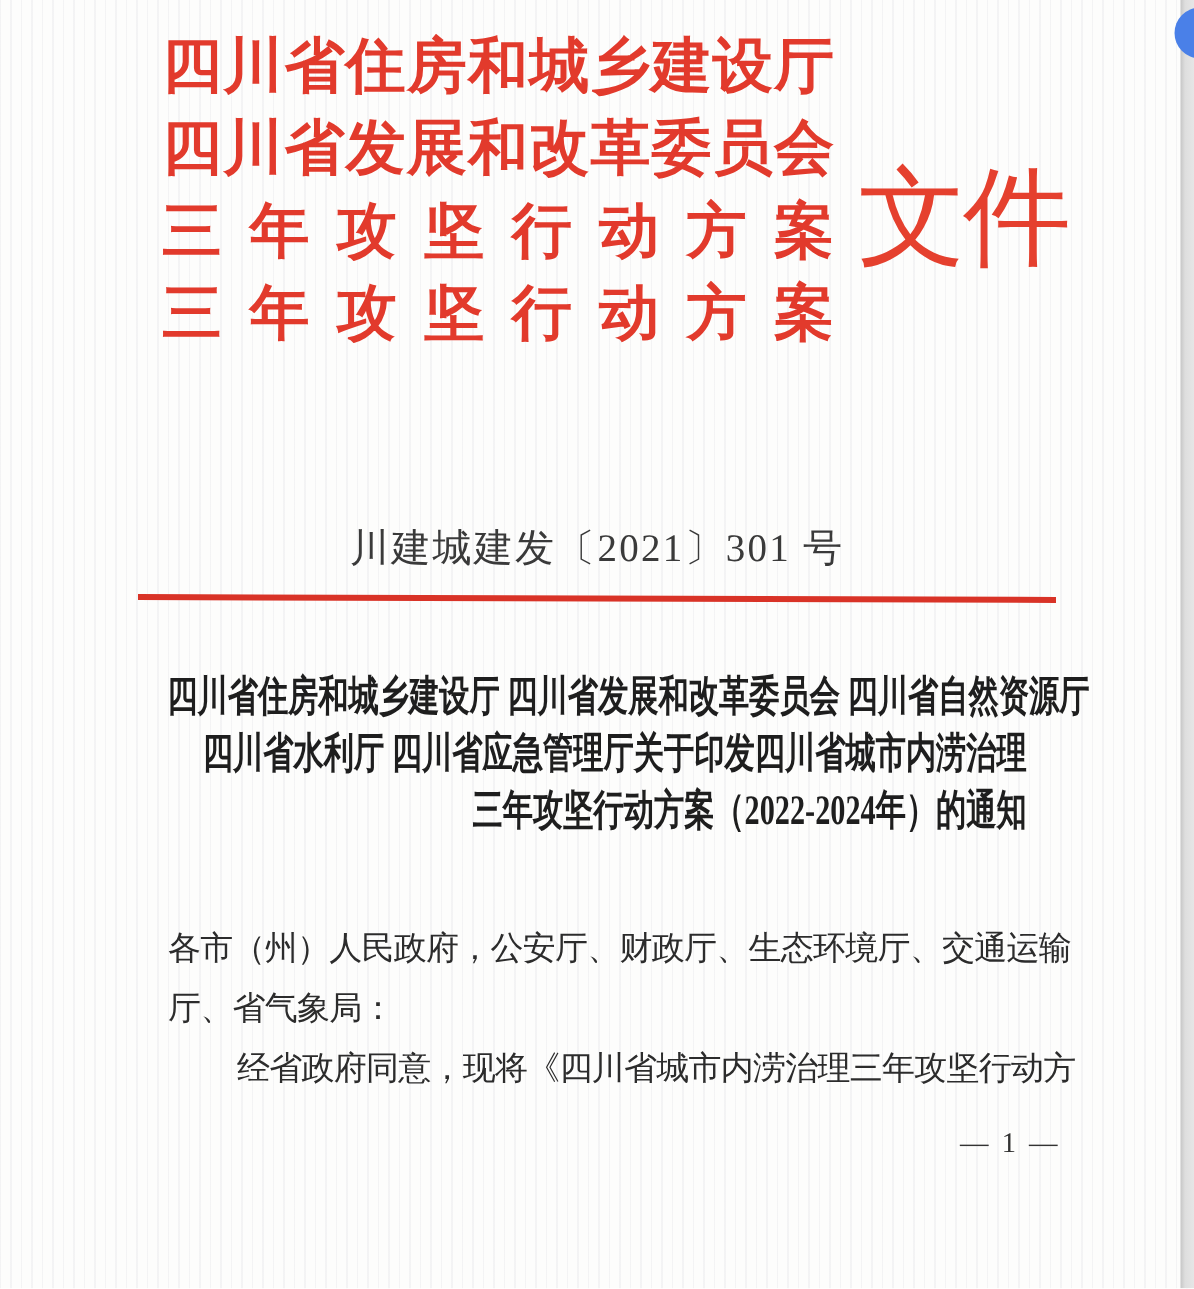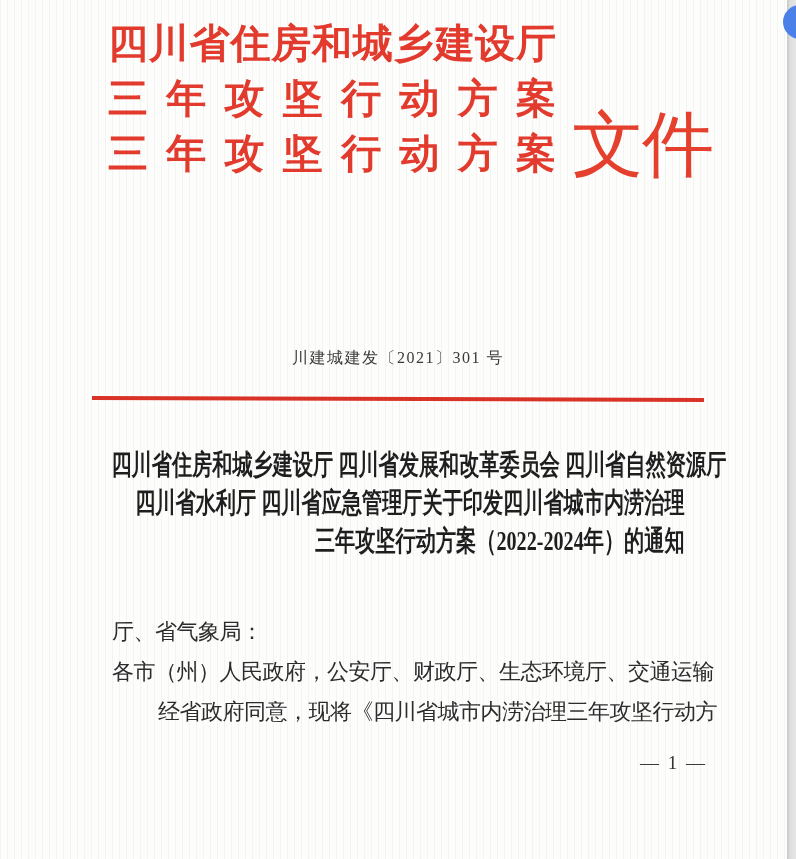--- a/index.html
+++ b/index.html
@@ -53,21 +53,21 @@
     white-space: nowrap;
   }
 
   
   .doc-number {
     position: absolute;
     left: 0;
     top: 348px;
     width: 796px;
     text-align: center;
-    font-size: 16px;
+    font-size: 26px;
     letter-spacing: 1.5px;
     color: #3a3a3a;
   }
 
   
   .red-rule {
     position: absolute;
     left: 92px;
     top: 397px;
     width: 612px;
@@ -145,39 +145,40 @@
     cursor: pointer;
   }
 </style>
 </head>
 <body>
 
 <div class="page">
 
   <div class="letterhead">
     <div class="agency-line">四川省住房和城乡建设厅</div>
+    <div class="agency-line">四川省发展和改革委员会</div>
     <div class="agency-line">三年攻坚行动方案</div>
     <div class="agency-line">三年攻坚行动方案</div>
   </div>
 
   <div class="doc-type">文件</div>
 
   <div class="doc-number">川建城建发〔2021〕301 号</div>
 
   <div class="red-rule"></div>
 
   <div class="title">
     <div class="title-line">四川省住房和城乡建设厅 四川省发展和改革委员会 四川省自然资源厅</div>
     <div class="title-line">四川省水利厅 四川省应急管理厅关于印发四川省城市内涝治理</div>
     <div class="title-line">三年攻坚行动方案（2022-2024年）的通知</div>
   </div>
 
   <div class="body-text">
+    <div class="body-line">各市（州）人民政府，公安厅、财政厅、生态环境厅、交通运输</div>
     <div class="body-line">厅、省气象局：</div>
-    <div class="body-line">各市（州）人民政府，公安厅、财政厅、生态环境厅、交通运输</div>
     <div class="body-line indent">经省政府同意，现将《四川省城市内涝治理三年攻坚行动方</div>
   </div>
 
   <div class="page-number">— 1 —</div>
 
   <div class="scan-edge"></div>
 
   <button class="fab"></button>
 
 </div>

